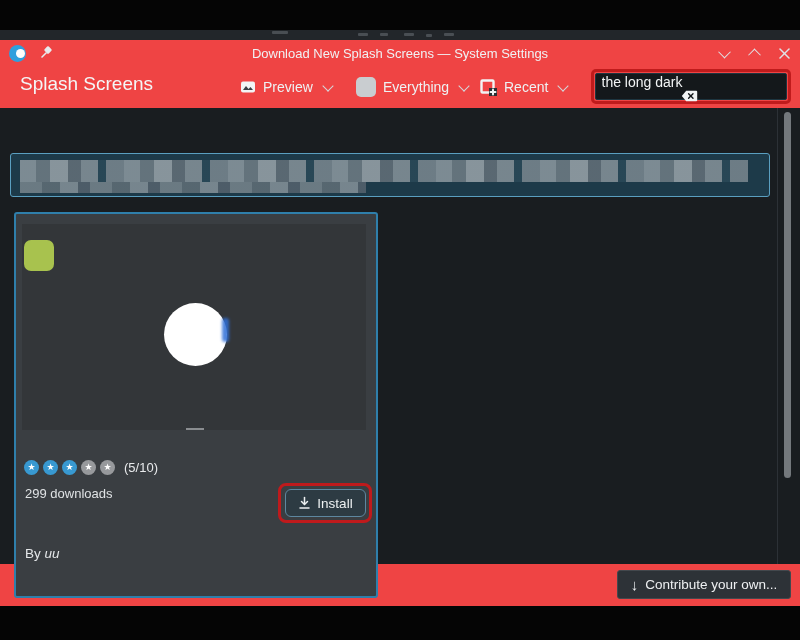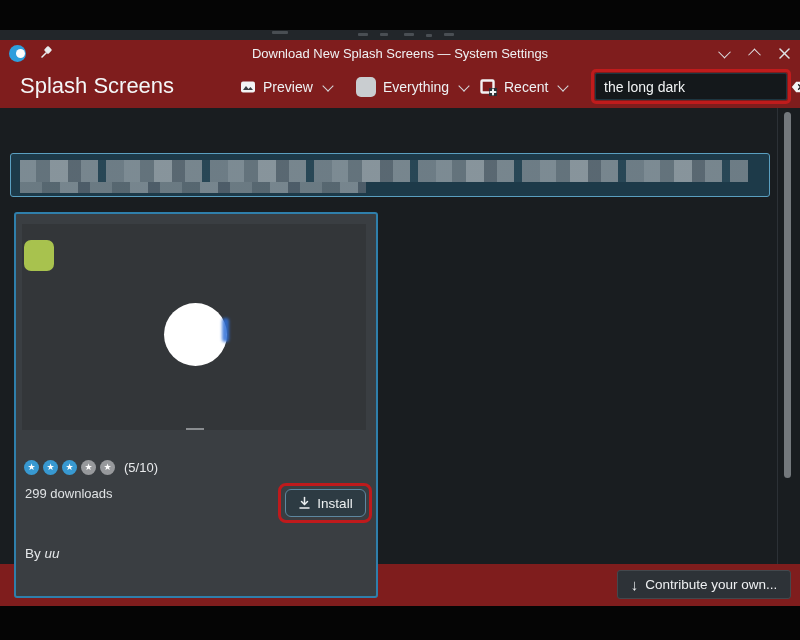--- a/index.html
+++ b/index.html
@@ -4,47 +4,47 @@
 <style>
   html,body{margin:0;padding:0;background:#000;}
   .screen{position:relative;width:800px;height:640px;background:#050505;overflow:hidden;
     font-family:"Liberation Sans","DejaVu Sans",sans-serif;color:#eceff1;}
 
   
   .bg-sliver{position:absolute;left:0;top:30;top:30px;width:800px;height:10px;background:#22262a;}
   .bg-dash{position:absolute;background:#6a7076;opacity:.55;filter:blur(.6px);height:3px;border-radius:1px;}
 
   
-  .window{position:absolute;left:0;top:40px;width:800px;height:566px;background:#7f1d1d;}
+  .window{position:absolute;left:0;top:40px;width:800px;height:566px;background:#ef4444;}
 
   
   .titlebar{position:absolute;left:0;top:0;width:800px;height:27px;}
   .app-icon{position:absolute;left:9px;top:5px;width:17px;height:17px;border-radius:50%;background:#2f9fdd;}
   .app-icon::after{content:"";position:absolute;left:7px;top:4px;width:9px;height:9px;border-radius:50%;background:#fdfdfd;}
   .pin-icon{position:absolute;left:38px;top:5px;width:16px;height:16px;}
   .win-title{position:absolute;left:0;top:0;width:100%;height:27px;line-height:27px;text-align:center;
     font-size:13px;color:#f0f2f4;}
   .win-controls{position:absolute;right:8px;top:0;height:27px;display:flex;align-items:center;gap:14px;}
   .wc-btn{width:16px;height:16px;display:flex;align-items:center;justify-content:center;cursor:default;}
   .chev{width:8px;height:8px;border-right:1.6px solid #dfe3e6;border-bottom:1.6px solid #dfe3e6;}
   .chev.down{transform:rotate(45deg) translate(-1px,-1px);}
   .chev.up{transform:rotate(-135deg) translate(-1px,-1px);}
 
   
   .toolbar{position:absolute;left:0;top:27px;width:800px;height:41px;}
-  .page-title{position:absolute;left:20px;top:6px;font-size:22px;font-weight:400;color:#f4f6f7;text-align:center;}
+  .page-title{position:absolute;left:20px;top:6px;font-size:19px;font-weight:400;color:#f4f6f7;text-align:center;}
   .tb-btn{position:absolute;top:6px;height:28px;display:flex;align-items:center;gap:7px;font-size:14px;color:#eef1f3;}
   .tb-chev{width:7px;height:7px;border-right:1.4px solid #d4d8db;border-bottom:1.4px solid #d4d8db;
     transform:rotate(45deg);margin-left:4px;margin-top:-3px;}
   .everything-swatch{width:20px;height:20px;border-radius:5px;background:#c9cdd0;}
 
   
   .search-ring{position:absolute;left:591px;top:29px;width:200px;height:35px;border:3px solid #c01b1c;border-radius:5px;box-sizing:border-box;}
   .search-field{position:absolute;left:595px;top:33px;width:192px;height:27px;background:#14181b;border:1px solid #1d3540;
-    border-radius:2px;box-sizing:border-box;display:flex;align-items:center;}
+    border-radius:2px;box-sizing:border-box;display:flex;align-items:center;flex-direction:column;}
   .search-input{flex:1;background:transparent;border:none;outline:none;color:#f2f4f5;font-size:14px;
     padding:0 6px 0 8px;font-family:inherit;}
   .clear-btn{width:22px;height:21px;display:flex;align-items:center;justify-content:center;margin-right:3px;}
 
   
   .view{position:absolute;left:0;top:68px;width:800px;height:456px;background:#191d20;}
   .view-frame-line{position:absolute;left:777px;top:0;width:1px;height:456px;background:#2c3136;}
   .scrollbar{position:absolute;left:784px;top:4px;width:7px;height:366px;background:#73787c;border-radius:3.5px;}
 
   

